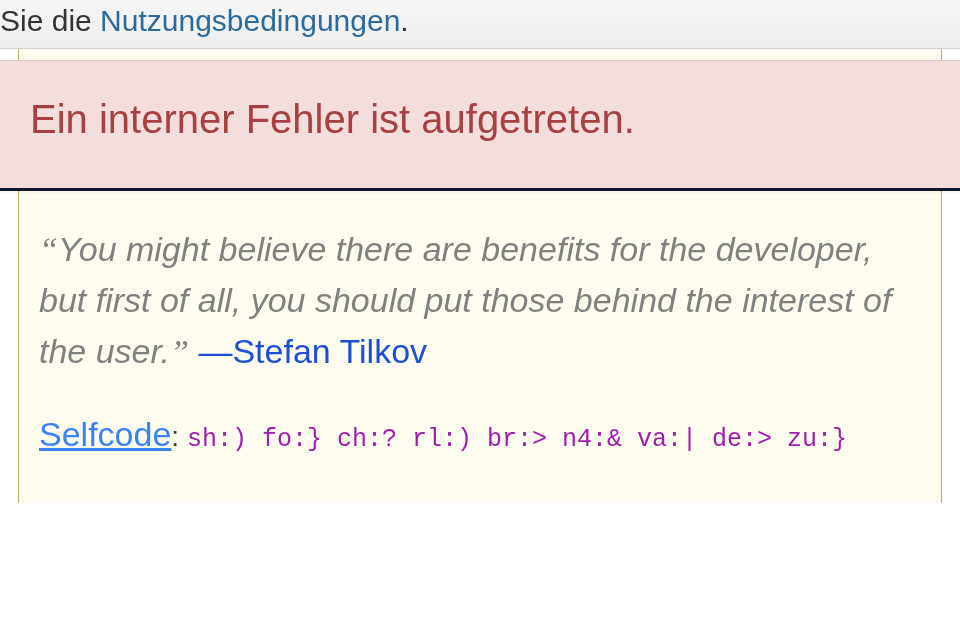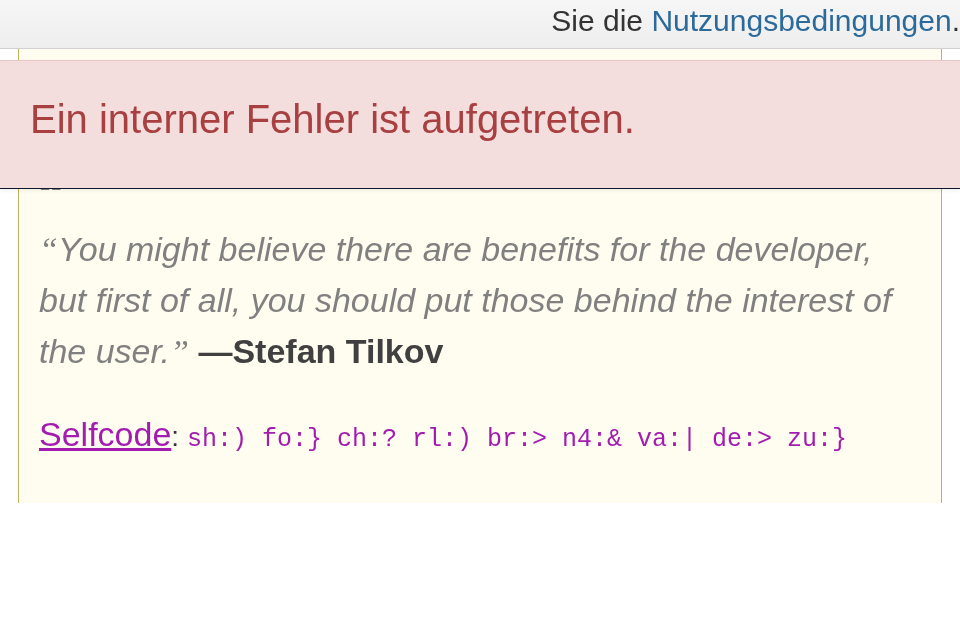--- a/index.html
+++ b/index.html
@@ -12,32 +12,32 @@
       background: #ffffff;
       width: 960px;
       height: 640px;
       overflow: hidden;
       position: relative;
     }
     .top-bar {
       background: linear-gradient(to bottom, #f6f6f6, #eeeeee);
       border-bottom: 1px solid #d0d0d0;
       padding: 4px 0 10px 0;
-      text-align: right;
+      text-align: left;
       font-size: 30px;
       color: #333;
     }
     .top-bar a {
       color: #2b6a9a;
       text-decoration: none;
     }
     .error-banner {
       background: #f3dddd;
       border-top: 1px solid #e8c6c6;
-      border-bottom: 1px solid #0f172a;
+      border-bottom: 3px solid #0f172a;
       color: #a84041;
       font-size: 40px;
       padding: 36px 30px 46px 30px;
       margin-top: 10px;
       box-shadow: 0 2px 4px rgba(0,0,0,0.05);
     }
     .content-wrapper {
       padding: 0 18px;
       margin-top: -136px;
       position: relative;
@@ -82,30 +82,29 @@
       color: #808080;
       font-style: italic;
       line-height: 1.5;
       margin-bottom: 38px;
     }
     .quote-mark {
       font-family: Georgia, serif;
     }
     .quote-author {
       font-style: normal;
-      color: #404040;
-      font-weight: bold;
+      color: #1d4ed8;
     }
     .selfcode-line {
       font-size: 28px;
       color: #333;
       white-space: nowrap;
     }
     .selfcode-label {
-      color: #a21caf;
+      color: #3b82f6;
       text-decoration: underline;
       font-size: 34px;
     }
     .selfcode-value {
       font-family: "Courier New", monospace;
       font-size: 25px;
       color: #a21caf;
     }
     .banner-wrapper {
       position: absolute;

